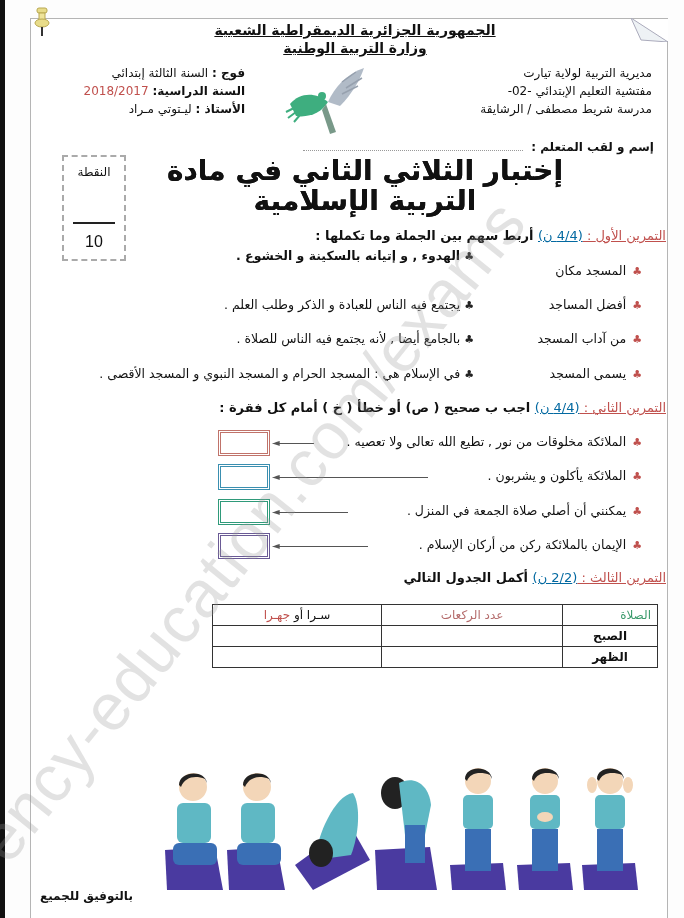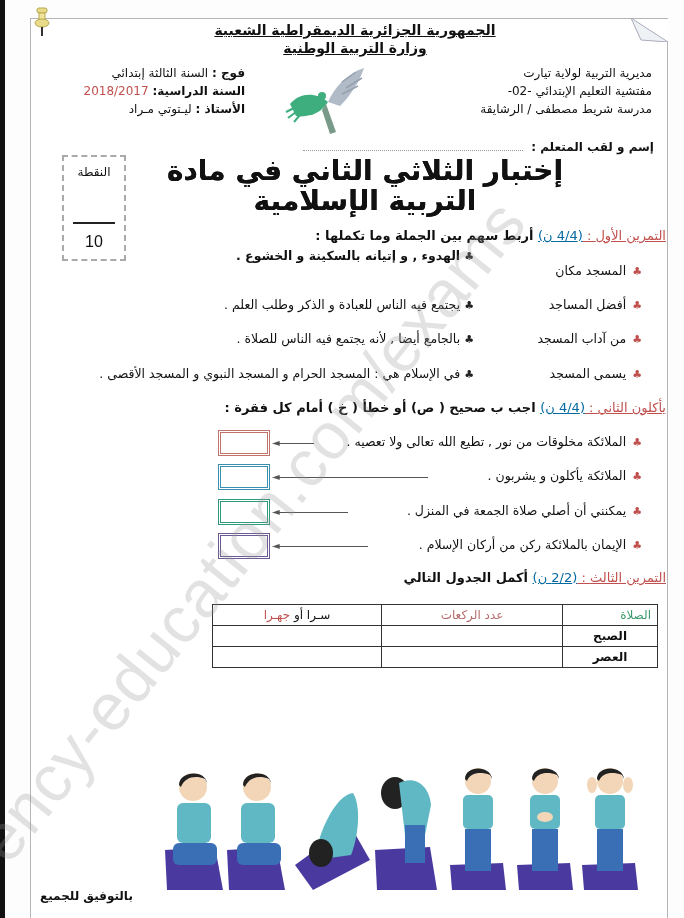--- a/index.html
+++ b/index.html
@@ -173,21 +173,21 @@
 <div class="abs row-item rtl" style="top:297px; right:42px;"><span class="club">♣</span><span>أفضل المساجد</span></div>
 <div class="abs row-item rtl" style="top:331px; right:42px;"><span class="club">♣</span><span>من آداب المسجد</span></div>
 <div class="abs row-item rtl" style="top:366px; right:42px;"><span class="club">♣</span><span>يسمى المسجد</span></div>
 
 <div class="abs row-item rtl" style="top:248px; right:210px;font-weight:bold;"><span class="club-b">♣</span><span>الهدوء , و إتيانه بالسكينة و الخشوع .</span></div>
 <div class="abs row-item rtl" style="top:297px; right:210px;"><span class="club-b">♣</span><span>يجتمع فيه الناس للعبادة و الذكر وطلب العلم .</span></div>
 <div class="abs row-item rtl" style="top:331px; right:210px;"><span class="club-b">♣</span><span>بالجامع أيضا , لأنه يجتمع فيه الناس للصلاة .</span></div>
 <div class="abs row-item rtl" style="top:366px; right:210px;"><span class="club-b">♣</span><span>في الإسلام هي : المسجد الحرام و المسجد النبوي و المسجد الأقصى .</span></div>
 
 <div class="abs ex-head rtl" style="top:400px;">
-  <span class="ex-name">يأكلون الثاني</span><span class="ex-name"> : </span>
+  <span class="ex-name">التمرين الثاني</span><span class="ex-name"> : </span>
   <span class="ex-pts">(4/4 ن)</span>
   <span>اجب ب صحيح ( ص)  أو خطأ ( خ ) أمام كل فقرة :</span>
 </div>
 
 <div class="abs row-item rtl" style="top:434px; right:42px;"><span class="club">♣</span><span>الملائكة مخلوقات من نور , تطيع الله تعالى ولا تعصيه .</span></div>
 <div class="abs row-item rtl" style="top:468px; right:42px;"><span class="club">♣</span><span>الملائكة يأكلون و يشربون .</span></div>
 <div class="abs row-item rtl" style="top:503px; right:42px;"><span class="club">♣</span><span>يمكنني أن أصلي صلاة الجمعة في المنزل .</span></div>
 <div class="abs row-item rtl" style="top:537px; right:42px;"><span class="club">♣</span><span>الإيمان بالملائكة ركن من أركان الإسلام .</span></div>
 
 <div class="tf-box" style="top:430px; border-color:#c0736a;"></div>
@@ -216,21 +216,21 @@
     <th class="c1">الصلاة</th>
     <th class="c2">عدد الركعات</th>
     <th class="c3"><span>سـرا</span><span> أو </span><span class="jahr">جهـرا</span></th>
   </tr>
   <tr>
         <td class="name">الصبح</td>
         <td></td>
         <td></td>
       </tr>
   <tr>
-        <td class="name">العصر</td>
+        <td class="name">الظهر</td>
         <td></td>
         <td></td>
       </tr>
 </tbody>
   </table>
 
 <div class="figures">
 
   <svg class="fig" style="left:0;" viewBox="0 0 60 125">
     <polygon points="0,85 50,82 58,125 2,125" fill="#4a3aa0"></polygon>

